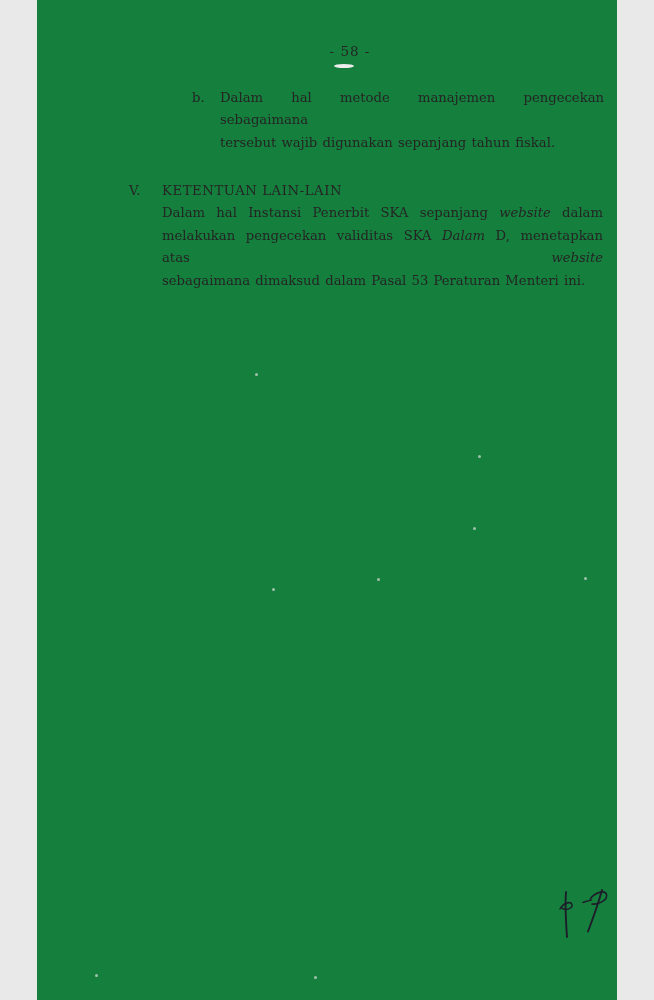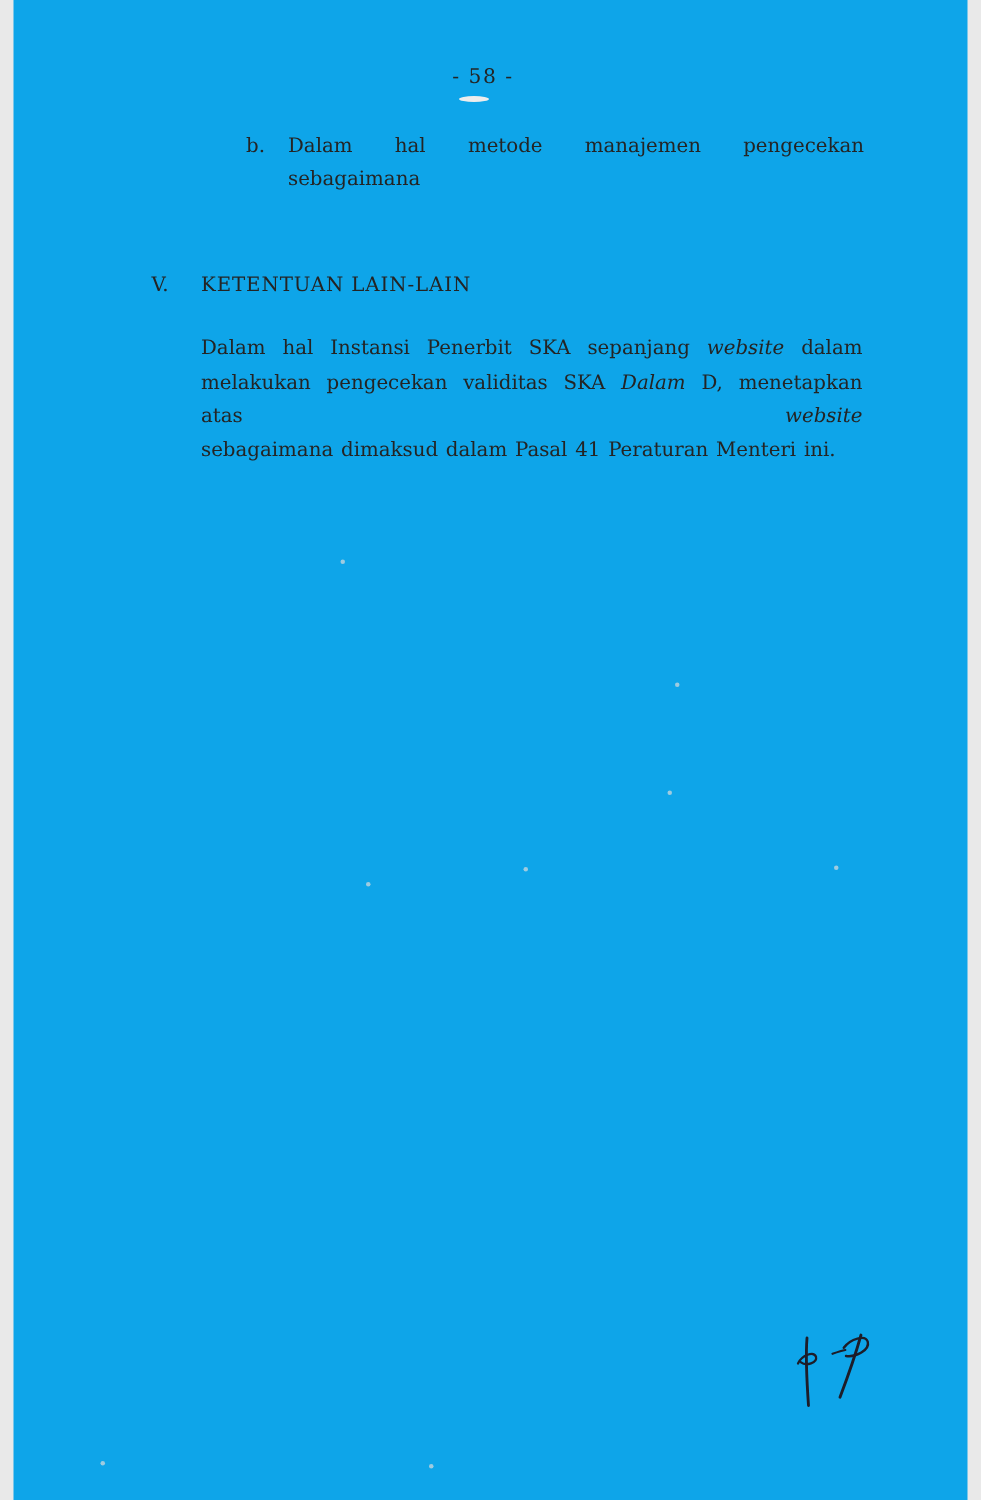--- a/index.html
+++ b/index.html
@@ -1,21 +1,21 @@
 <!DOCTYPE html>
 <html><head>
 <meta charset="utf-8">
 <style>
   html, body { margin: 0; padding: 0; background: #e9e9e9; }
   .page {
     position: relative;
-    width: 636px;
+    width: 580px;
     height: 1000px;
     margin: 0 auto;
-    background: #0ea5e9;
+    background: #15803d;
     overflow: hidden;
     font-family: "DejaVu Serif", "Liberation Serif", serif;
     color: #242424;
   }
   .pagenum {
     position: absolute;
     top: 43px;
     left: 0;
     width: 626px;
     text-align: center;
@@ -39,21 +39,21 @@
   }
   #item-b { top: 87px; left: 155px; width: 412px; }
   #item-b .marker { width: 28px; flex: 0 0 28px; line-height: 22.4px; }
   #item-b .body { width: 384px; flex: 0 0 384px; }
   #section-v { top: 180px; left: 92px; width: 474px; }
   #section-v .marker { width: 33px; flex: 0 0 33px; line-height: 22.4px; }
   #section-v .body { width: 441px; flex: 0 0 441px; }
   .heading {
     line-height: 22.4px;
     letter-spacing: 0.6px;
-    margin-bottom: 20px;
+    margin-bottom: 0;
   }
   .line {
     line-height: 22.4px;
     text-align: justify;
     text-align-last: justify;
     word-spacing: 1px;
   }
   .line.last {
     text-align-last: left;
   }
@@ -77,31 +77,32 @@
 
 <div class="page">
 
   <div class="pagenum">- 58 -</div>
   <div class="smudge"></div>
 
   <div class="hang-block" id="item-b">
     <div class="marker">b.</div>
     <div class="body">
         <div class="line"><span>Dalam hal metode manajemen pengecekan sebagaimana</span></div>
+        <div class="line last"><span>tersebut wajib digunakan sepanjang tahun fiskal.</span></div>
       </div>
   </div>
 
   <div class="hang-block" id="section-v">
     <div class="marker">V.</div>
     <div class="body">
       <div class="heading">KETENTUAN LAIN-LAIN</div>
       <div>
           <div class="line"><span>Dalam hal Instansi Penerbit SKA sepanjang </span><span class="it">website</span><span> dalam</span></div>
           <div class="line"><span>melakukan pengecekan validitas SKA </span><span class="it">Dalam</span><span> D, menetapkan atas </span><span class="it">website</span></div>
-          <div class="line last"><span>sebagaimana dimaksud dalam Pasal 41 Peraturan Menteri ini.</span></div>
+          <div class="line last"><span>sebagaimana dimaksud dalam Pasal 53 Peraturan Menteri ini.</span></div>
         </div>
     </div>
   </div>
 
   <svg class="initials" width="72" height="62" viewBox="0 0 72 62" fill="none">
     <g stroke="#1d1d29" stroke-linecap="round" fill="none">
       <path d="M16 8 C15.2 18 15.8 36 17 53" stroke-width="1.9"></path>
       <path d="M10 25 C12.5 19.5 20.5 16.5 22 20.5 C23 24.5 15.5 27 12 24.2" stroke-width="1.5"></path>
     </g>
     <g stroke="#1d1d29" stroke-linecap="round" fill="none">

